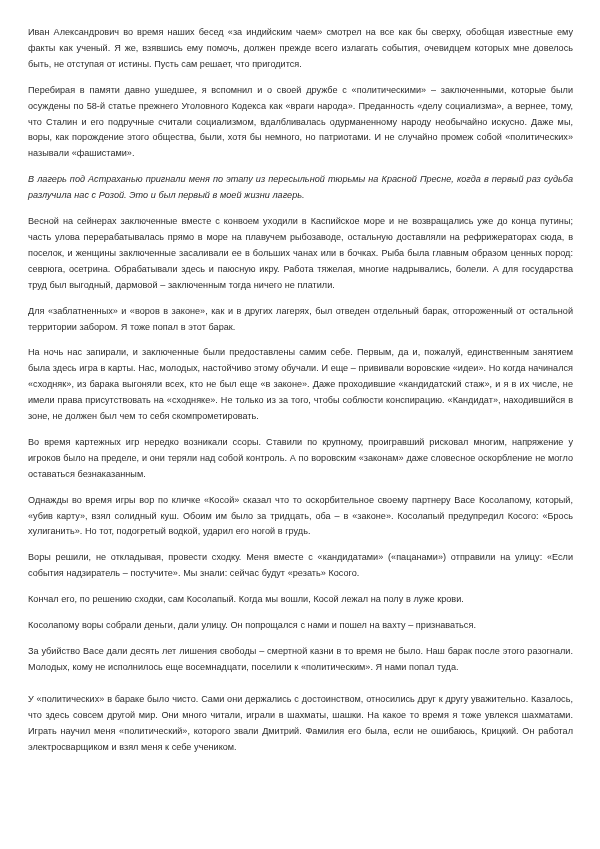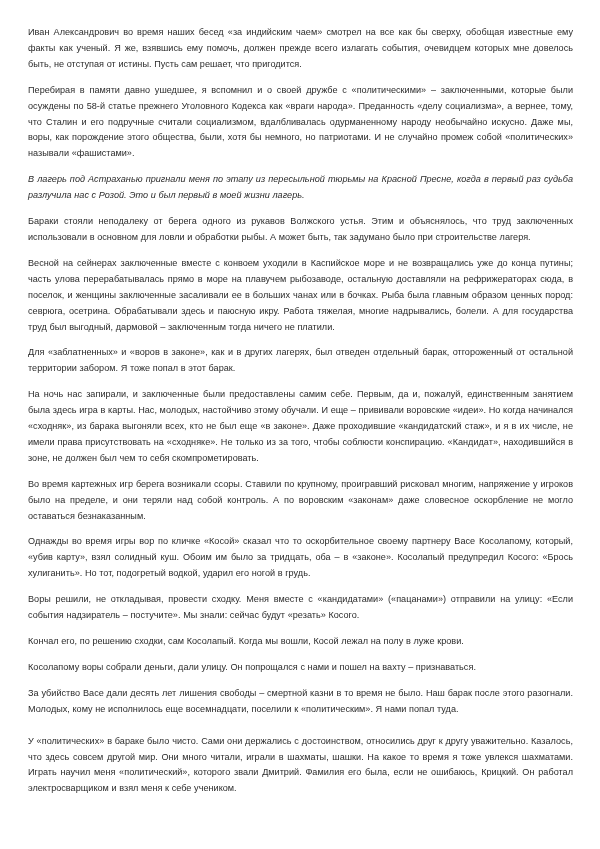--- a/index.html
+++ b/index.html
@@ -47,25 +47,24 @@
 </style>
 </head>
 <body>
 
 <div id="page">
   <div class="doc-body">
 
     <p class="para">Иван Александрович во время наших бесед «за индийским чаем» смотрел на все как бы сверху, обобщая известные ему факты как ученый. Я же, взявшись ему помочь, должен прежде всего излагать события, очевидцем которых мне довелось быть, не отступая от истины. Пусть сам решает, что пригодится.</p>
     <p class="para">Перебирая в памяти давно ушедшее, я вспомнил и о своей дружбе с «политическими» – заключенными, которые были осуждены по 58-й статье прежнего Уголовного Кодекса как «враги народа». Преданность «делу социализма», а вернее, тому, что Сталин и его подручные считали социализмом, вдалбливалась одурманенному народу необычайно искусно. Даже мы, воры, как порождение этого общества, были, хотя бы немного, но патриотами. И не случайно промеж собой «политических» называли «фашистами».</p>
     <p class="para italic">В лагерь под Астраханью пригнали меня по этапу из пересыльной тюрьмы на Красной Пресне, когда в первый раз судьба разлучила нас с Розой. Это и был первый в моей жизни лагерь.</p>
-    <p class="para">Бараки стояли неподалеку от берега одного из рукавов Волжского устья. Этим и объяснялось, что труд заключенных использовали в основном для ловли и обработки рыбы. А может быть, так задумано было при строительстве лагеря.</p>
     <p class="para">Весной на сейнерах заключенные вместе с конвоем уходили в Каспийское море и не возвращались уже до конца путины; часть улова перерабатывалась прямо в море на плавучем рыбозаводе, остальную доставляли на рефрижераторах сюда, в поселок, и женщины заключенные засаливали ее в больших чанах или в бочках. Рыба была главным образом ценных пород: севрюга, осетрина. Обрабатывали здесь и паюсную икру. Работа тяжелая, многие надрывались, болели. А для государства труд был выгодный, дармовой – заключенным тогда ничего не платили.</p>
     <p class="para">Для «заблатненных» и «воров в законе», как и в других лагерях, был отведен отдельный барак, отгороженный от остальной территории забором. Я тоже попал в этот барак.</p>
     <p class="para">На ночь нас запирали, и заключенные были предоставлены самим себе. Первым, да и, пожалуй, единственным занятием была здесь игра в карты. Нас, молодых, настойчиво этому обучали. И еще – прививали воровские «идеи». Но когда начинался «сходняк», из барака выгоняли всех, кто не был еще «в законе». Даже проходившие «кандидатский стаж», и я в их числе, не имели права присутствовать на «сходняке». Не только из за того, чтобы соблюсти конспирацию. «Кандидат», находившийся в зоне, не должен был чем то себя скомпрометировать.</p>
-    <p class="para">Во время картежных игр берега возникали ссоры. Ставили по крупному, проигравший рисковал многим, напряжение у игроков было на пределе, и они теряли над собой контроль. А по воровским «законам» даже словесное оскорбление не могло оставаться безнаказанным.</p>
+    <p class="para">Во время картежных игр нередко возникали ссоры. Ставили по крупному, проигравший рисковал многим, напряжение у игроков было на пределе, и они теряли над собой контроль. А по воровским «законам» даже словесное оскорбление не могло оставаться безнаказанным.</p>
     <p class="para">Однажды во время игры вор по кличке «Косой» сказал что то оскорбительное своему партнеру Васе Косолапому, который, «убив карту», взял солидный куш. Обоим им было за тридцать, оба – в «законе». Косолапый предупредил Косого: «Брось хулиганить». Но тот, подогретый водкой, ударил его ногой в грудь.</p>
     <p class="para">Воры решили, не откладывая, провести сходку. Меня вместе с «кандидатами» («пацанами») отправили на улицу: «Если события надзиратель – постучите». Мы знали: сейчас будут «резать» Косого.</p>
     <p class="para">Кончал его, по решению сходки, сам Косолапый. Когда мы вошли, Косой лежал на полу в луже крови.</p>
     <p class="para">Косолапому воры собрали деньги, дали улицу. Он попрощался с нами и пошел на вахту – признаваться.</p>
     <p class="para">За убийство Васе дали десять лет лишения свободы – смертной казни в то время не было. Наш барак после этого разогнали. Молодых, кому не исполнилось еще восемнадцати, поселили к «политическим». Я нами попал туда.</p>
     <p class="para">У «политических» в бараке было чисто. Сами они держались с достоинством, относились друг к другу уважительно. Казалось, что здесь совсем другой мир. Они много читали, играли в шахматы, шашки. На какое то время я тоже увлекся шахматами. Играть научил меня «политический», которого звали Дмитрий. Фамилия его была, если не ошибаюсь, Крицкий. Он работал электросварщиком и взял меня к себе учеником.</p>
 
   </div>
 </div>
 

